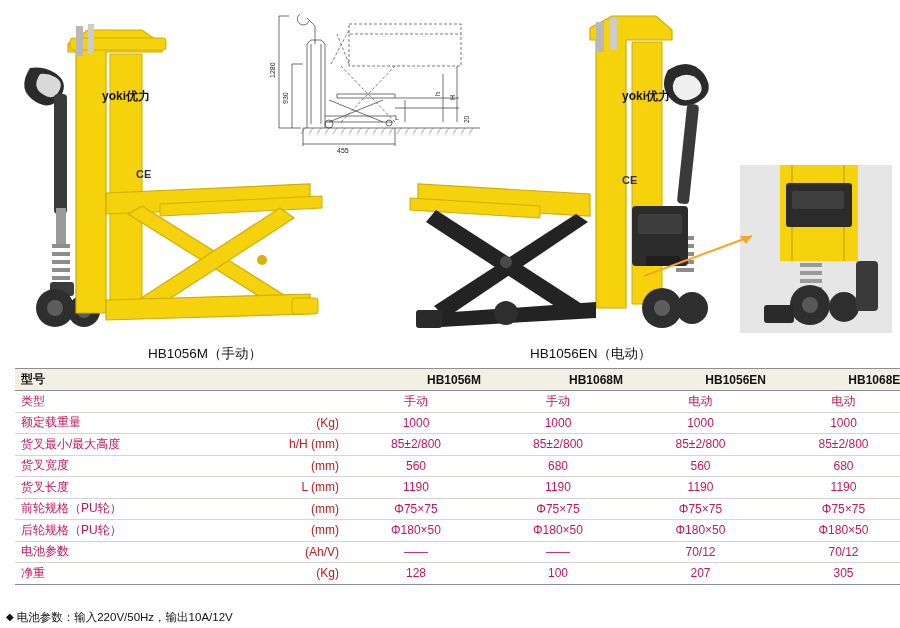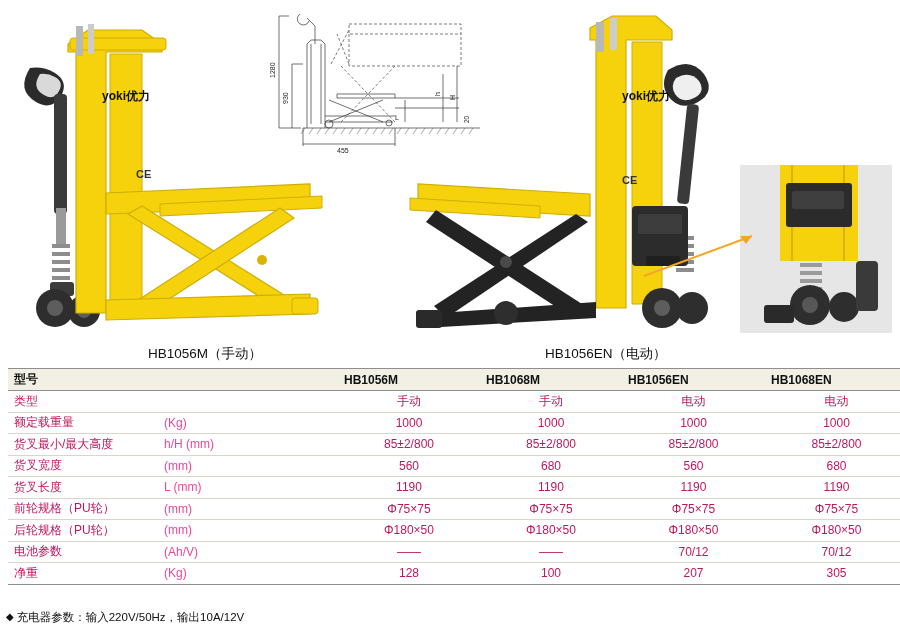--- a/index.html
+++ b/index.html
@@ -22,72 +22,72 @@
     height: 368px;
   }
 
   .caption {
     position: absolute;
     font-size: 13.5px;
     color: #111;
     white-space: nowrap;
   }
   .cap-left  { left: 148px; top: 345px; text-align: right; }
-  .cap-right { left: 545px; top: 345px; }
+  .cap-right { left: 530px; top: 345px; }
 
   
   .tech {
     position: absolute;
     left: 245px;
     top: 4px;
     width: 250px;
     height: 150px;
   }
 
   
   .photo { position: absolute; }
 
   .photo-left  { left: 10px;  top: 8px;  width: 330px; height: 330px; }
   .photo-right { left: 400px; top: 8px;  width: 330px; height: 330px; }
   .photo-inset { left: 740px; top: 165px; width: 152px; height: 168px; background: #e9e9e9; }
 
   
   .tbl-wrap {
     position: absolute;
-    left: 8px;
+    left: 15px;
     top: 368px;
     width: 764px;
   }
   table {
     border-collapse: collapse;
     width: 900px;
     table-layout: fixed;
     font-size: 12px;
   }
   thead th {
     background: #f2f0e4;
     font-weight: bold;
     height: 22px;
     padding: 0 6px;
-    text-align: left;
+    text-align: right;
     border-top: 1px solid #8e8e8e;
     border-bottom: 1px solid #8e8e8e;
     color: #111;
   }
   thead th.lbl { text-align: left; }
   tbody td {
     height: 21.5px;
     padding: 0 6px;
     text-align: center;
     border-bottom: 1px solid #d8d6cc;
     color: #be185d;
   }
   tbody tr:last-child td { border-bottom: 1px solid #8e8e8e; }
   td.lbl { text-align: left; font-weight: normal; }
-  td.unit { text-align: left; color: #ec4899; }
+  td.unit { text-align: right; color: #b91c1c; }
 
   .note {
     position: absolute;
     left: 6px;
     top: 610px;
     font-size: 11.5px;
     color: #111;
   }
   .note .dia { font-size: 10px; vertical-align: 1px; margin-right: 3px; }
 
@@ -374,14 +374,14 @@
         <td>128</td>
         <td>100</td>
         <td>207</td>
         <td>305</td>
       </tr>
     </tbody>
   </table>
 </div>
 
 <div class="note">
-  <span class="dia">◆</span><span>充电器参数：输入220V/50Hz，输出10A/12V</span>
+  <span class="dia">◆</span><span>电池参数：输入220V/50Hz，输出10A/12V</span>
 </div>
 
 </body></html>

